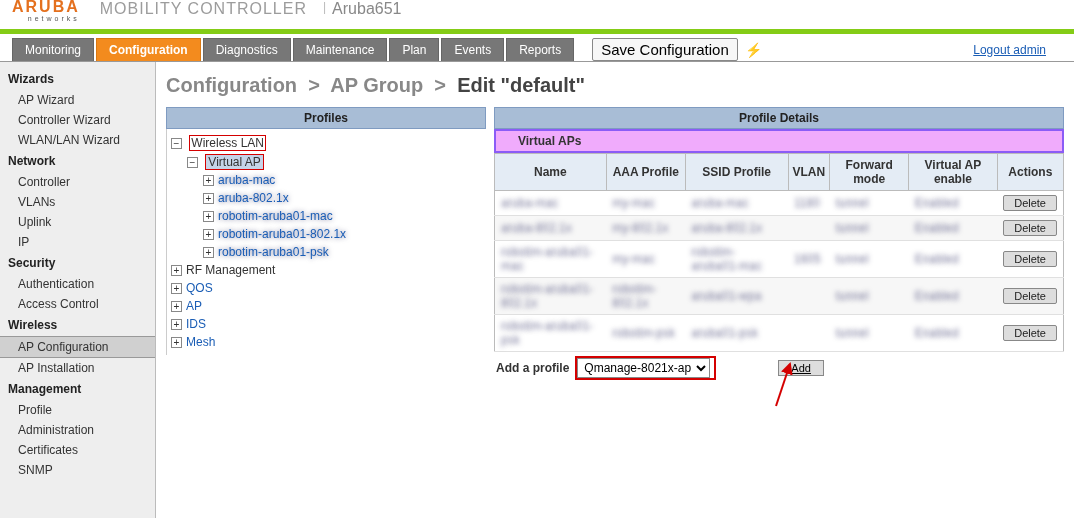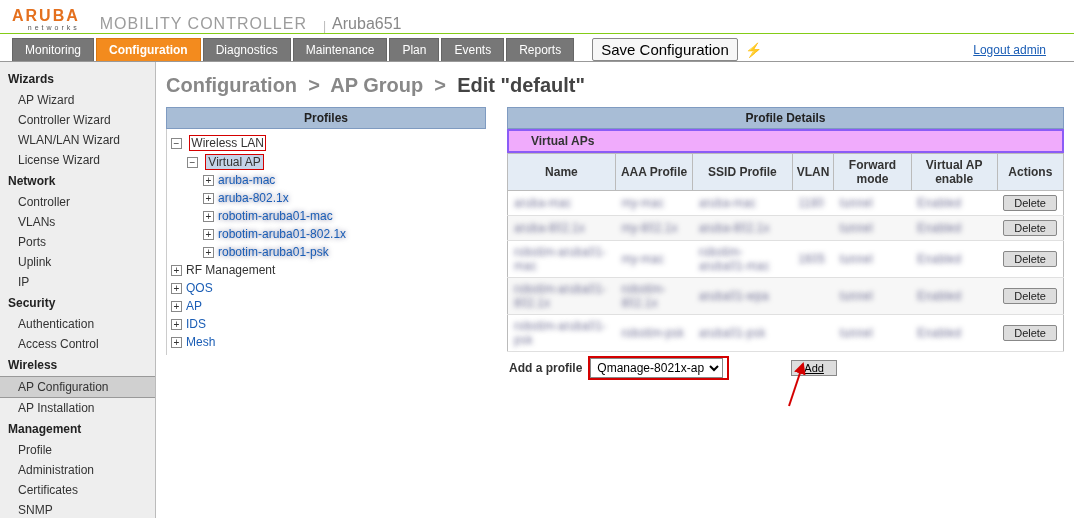--- a/index.html
+++ b/index.html
@@ -9,22 +9,22 @@
     font-size: 12px;
     color: #333;
     background: #fff;
     width: 1074px;
   }
   
   .header {
     height: 34px;
     padding: 0 12px;
     display: flex;
-    align-items: flex-end;
-    border-bottom: 1px solid #84cc16;
+    align-items: flex-start;
+    border-bottom: 5px solid #84cc16;
   }
   .logo {
     display:inline-block;
     height: 24px;
     margin-right: 20px;
   }
   .brand-top { font-size:16px; font-weight:bold; color:#e4701e; letter-spacing:2px; line-height:14px;}
   .brand-sub { font-size:7px; color:#555; letter-spacing:3px; line-height:7px; display:block; text-align:right;}
   .mc-title { font-size:16px; color:#9c9c9c; letter-spacing:1px; margin-right:10px;}
   .sep { color:#bbb; margin:0 6px; }
@@ -68,21 +68,21 @@
     padding:6px 0;
     min-height: 470px;
   }
   .side-h { font-weight:bold; padding:4px 8px; color:#222;}
   .side-item { padding:3px 8px 3px 18px; color:#333; cursor:pointer;}
   .side-item.selected { background:#d0d0d0; border:1px solid #999; border-left:none; border-right:none;}
   .content { flex:1; padding:6px 10px; }
   .breadcrumb { font-size:20px; font-weight:bold; color:#888; margin:6px 0 10px 0;}
   .breadcrumb .dark { color:#444; }
   
-  .panels { display:flex; gap:21px; }
+  .panels { display:flex; gap:8px; }
   .panel-left { width:320px; }
   .panel-right { flex:1; }
   .panel-title {
     background:#a8bdd6;
     padding:3px;
     text-align:center;
     font-weight:bold;
     border:1px solid #7f9bc1;
     color:#222;
   }
@@ -163,26 +163,24 @@
   <a class="logout">Logout admin</a>
 </div>
 
 <div class="main">
 
   <div class="sidebar">
     <div class="side-h">Wizards</div>
     <div class="side-item">AP Wizard</div>
     <div class="side-item">Controller Wizard</div>
     <div class="side-item">WLAN/LAN Wizard</div>
-    <div class="side-item">License Wizard</div>
 
     <div class="side-h">Network</div>
     <div class="side-item">Controller</div>
     <div class="side-item">VLANs</div>
-    <div class="side-item">Ports</div>
     <div class="side-item">Uplink</div>
     <div class="side-item">IP</div>
 
     <div class="side-h">Security</div>
     <div class="side-item">Authentication</div>
     <div class="side-item">Access Control</div>
 
     <div class="side-h">Wireless</div>
     <div class="side-item selected">AP Configuration</div>
     <div class="side-item">AP Installation</div>

